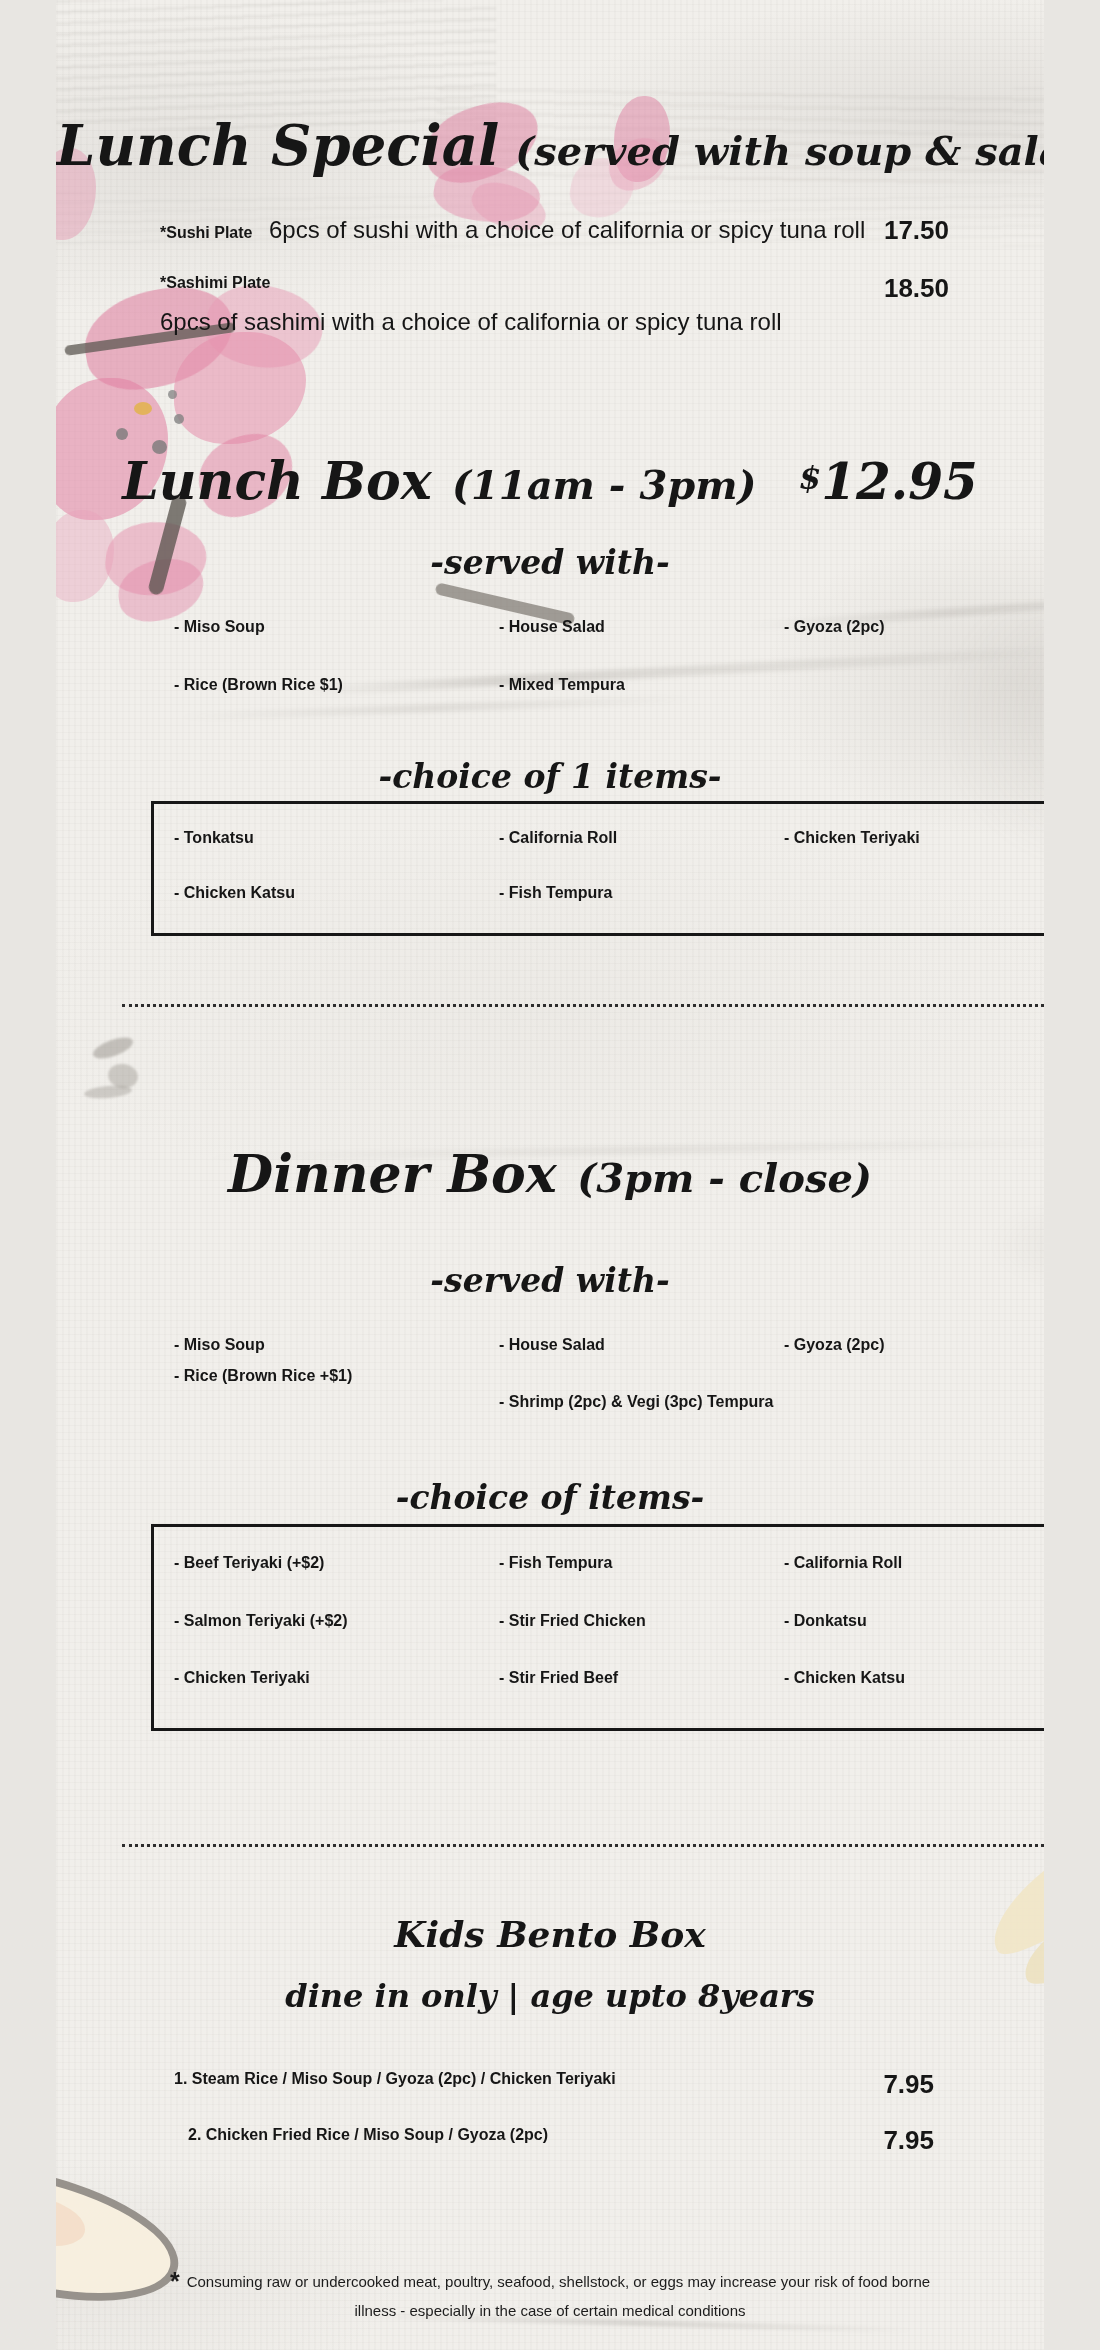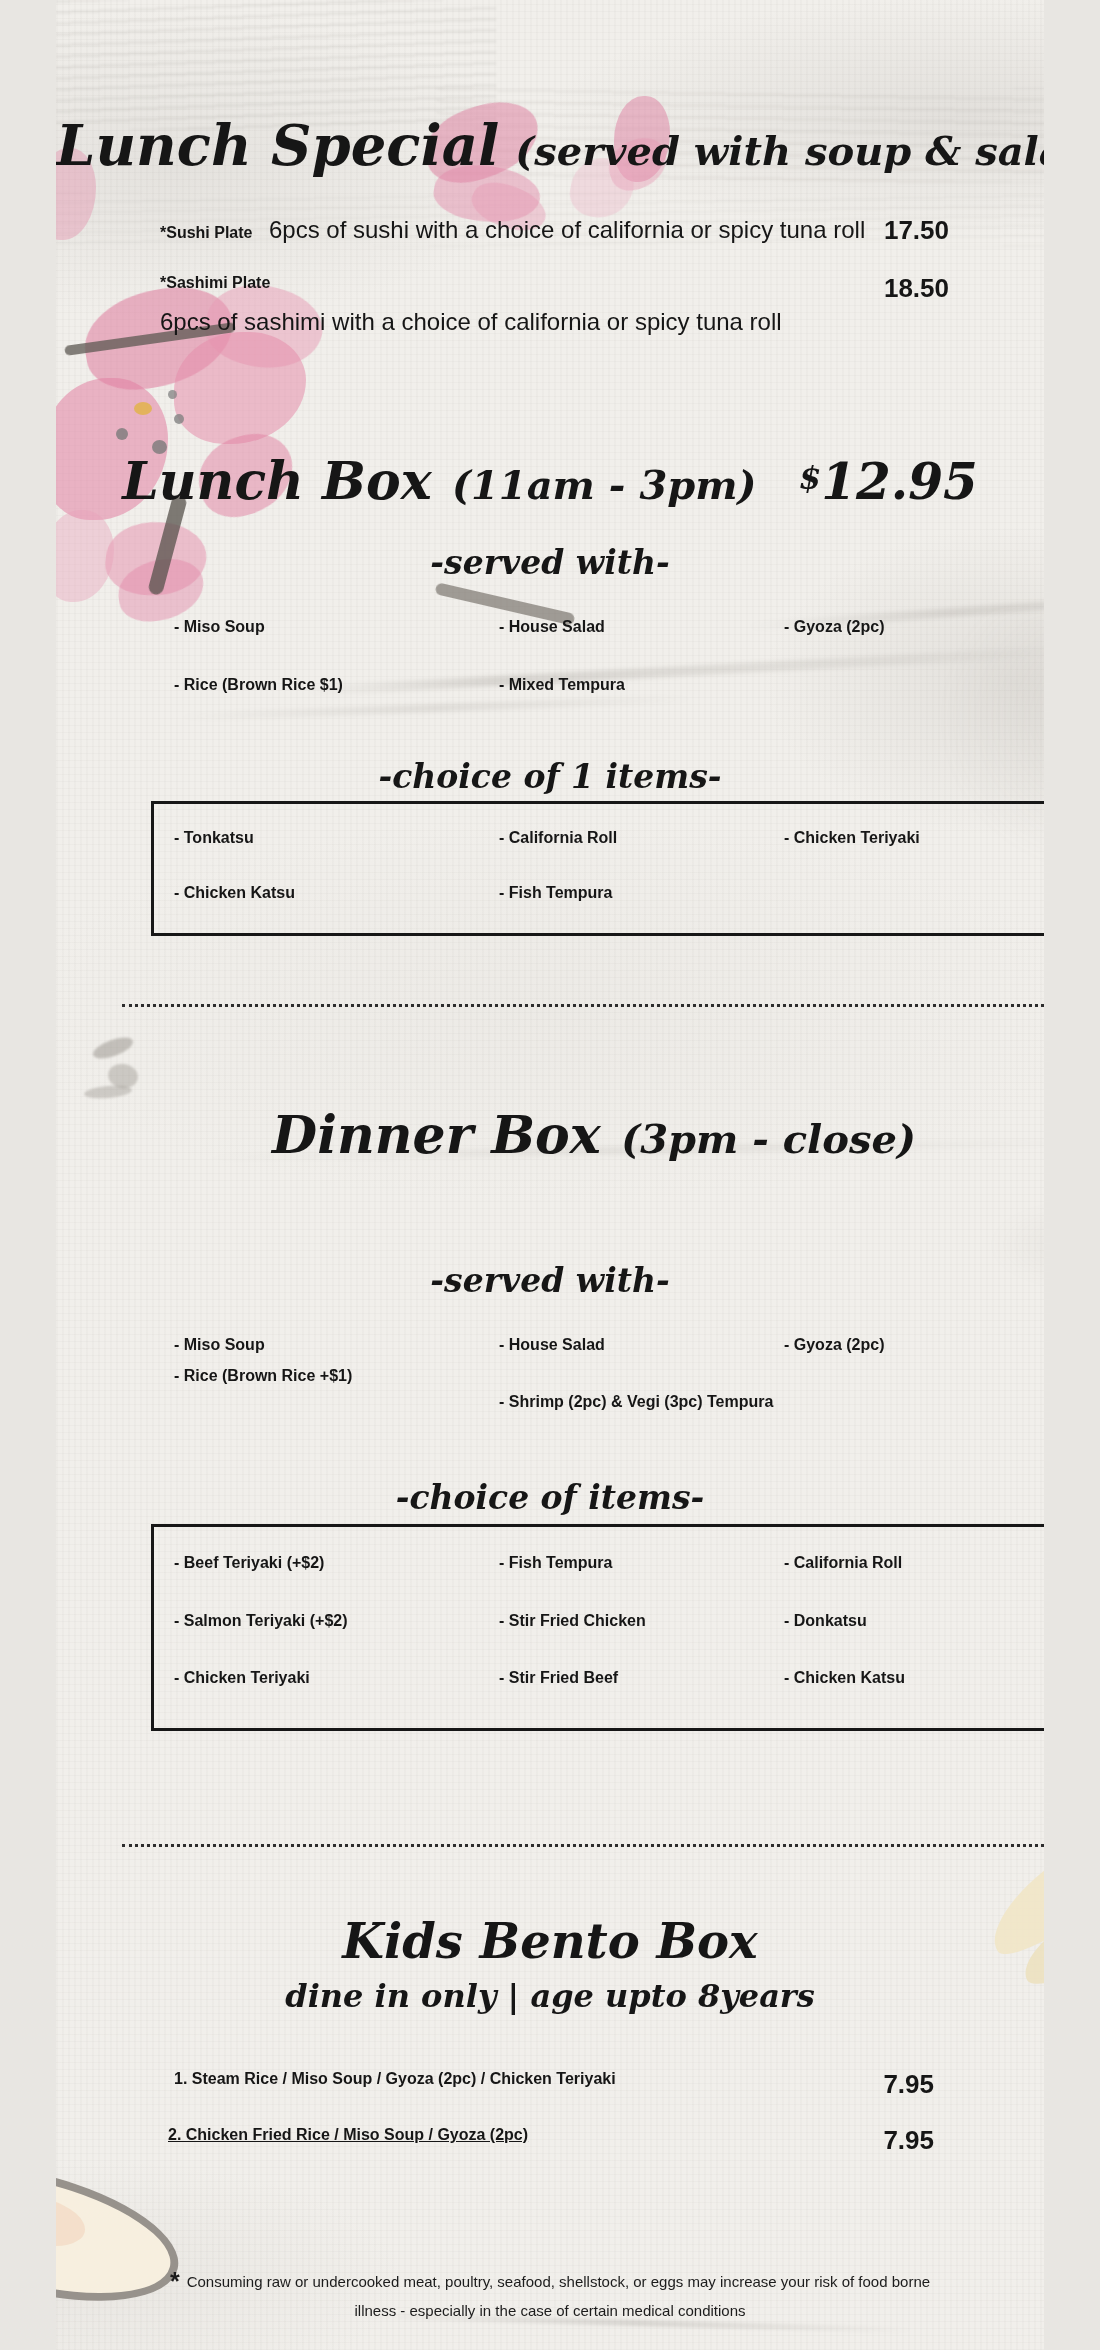--- a/index.html
+++ b/index.html
@@ -133,21 +133,21 @@
 
   <div class="choice-box" style="left:95px;top:801px;width:914px;height:129px;"></div>
   <div class="txt b24" style="left:118px;top:829px;">- Tonkatsu</div>
   <div class="txt b24" style="left:443px;top:829px;">- California Roll</div>
   <div class="txt b24" style="left:728px;top:829px;">- Chicken Teriyaki</div>
   <div class="txt b24" style="left:118px;top:884px;">- Chicken Katsu</div>
   <div class="txt b24" style="left:443px;top:884px;">- Fish Tempura</div>
 
   <div class="dotted" style="left:66px;top:1004px;width:970px;"></div>
 
-  <div class="txt center-line" style="top:1104px;margin-left:44px;">
+  <div class="txt center-line" style="top:1143px;">
     <span class="script h2">Dinner Box</span>
     <span class="script hnote">(3pm - close)</span>
   </div>
 
   <div class="txt center-line script sub" style="top:1261px;">-served with-</div>
 
   <div class="txt b24" style="left:118px;top:1336px;">- Miso Soup</div>
   <div class="txt b24" style="left:443px;top:1336px;">- House Salad</div>
   <div class="txt b24" style="left:728px;top:1336px;">- Gyoza (2pc)</div>
   <div class="txt b24" style="left:118px;top:1367px;">- Rice (Brown Rice +$1)</div>
@@ -161,26 +161,26 @@
   <div class="txt b24" style="left:728px;top:1554px;">- California Roll</div>
   <div class="txt b24" style="left:118px;top:1612px;">- Salmon Teriyaki (+$2)</div>
   <div class="txt b24" style="left:443px;top:1612px;">- Stir Fried Chicken</div>
   <div class="txt b24" style="left:728px;top:1612px;">- Donkatsu</div>
   <div class="txt b24" style="left:118px;top:1669px;">- Chicken Teriyaki</div>
   <div class="txt b24" style="left:443px;top:1669px;">- Stir Fried Beef</div>
   <div class="txt b24" style="left:728px;top:1669px;">- Chicken Katsu</div>
 
   <div class="dotted" style="left:66px;top:1844px;width:970px;"></div>
 
-  <div class="txt center-line script" style="top:1913px;font-size:48px;">Kids Bento Box</div>
+  <div class="txt center-line script" style="top:1913px;font-size:36px;">Kids Bento Box</div>
   <div class="txt center-line script" style="top:1977px;font-size:32px;">dine in only | age upto 8years</div>
 
   <div class="txt b24" style="left:118px;top:2070px;">1. Steam Rice / Miso Soup / Gyoza (2pc) / Chicken Teriyaki</div>
   <div class="txt price" style="top:2069px;right:110px;">7.95</div>
-  <div class="txt b24" style="left:112px;top:2126px;text-decoration:underline;">2. Chicken Fried Rice / Miso Soup / Gyoza (2pc)</div>
+  <div class="txt b24" style="left:132px;top:2126px;">2. Chicken Fried Rice / Miso Soup / Gyoza (2pc)</div>
   <div class="txt price" style="top:2125px;right:110px;">7.95</div>
 
   <div class="txt footer" style="top:2264px;">
     <span class="fstar">*</span><span>Consuming raw or undercooked meat, poultry, seafood, shellstock, or eggs may increase your risk of food borne</span><br>
     <span>illness - especially in the case of certain medical conditions</span>
   </div>
 
 </div>
 
 </body></html>

